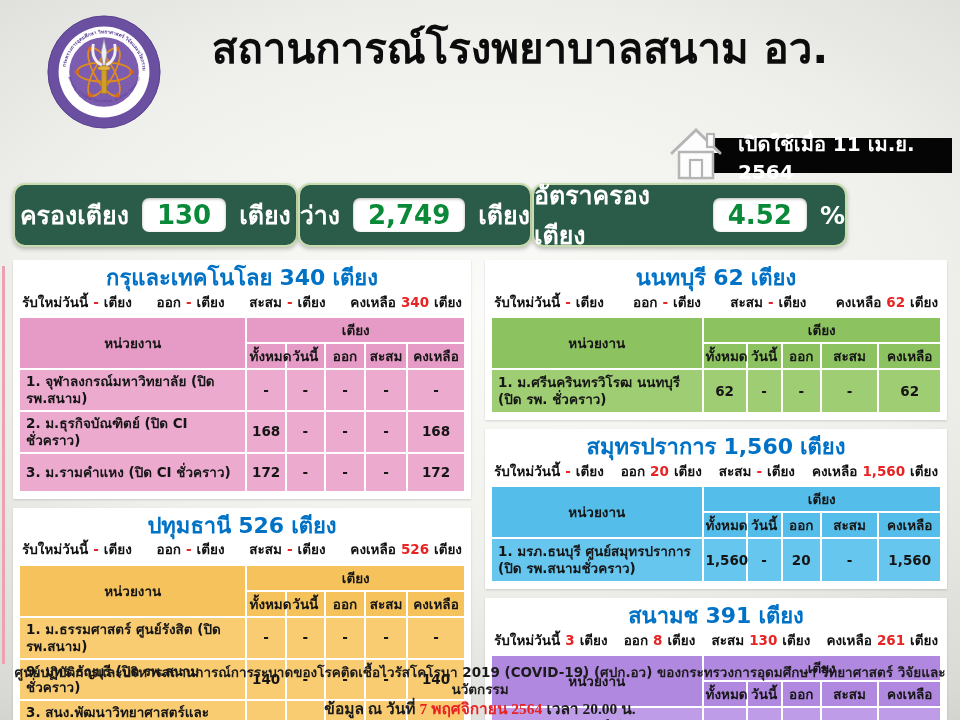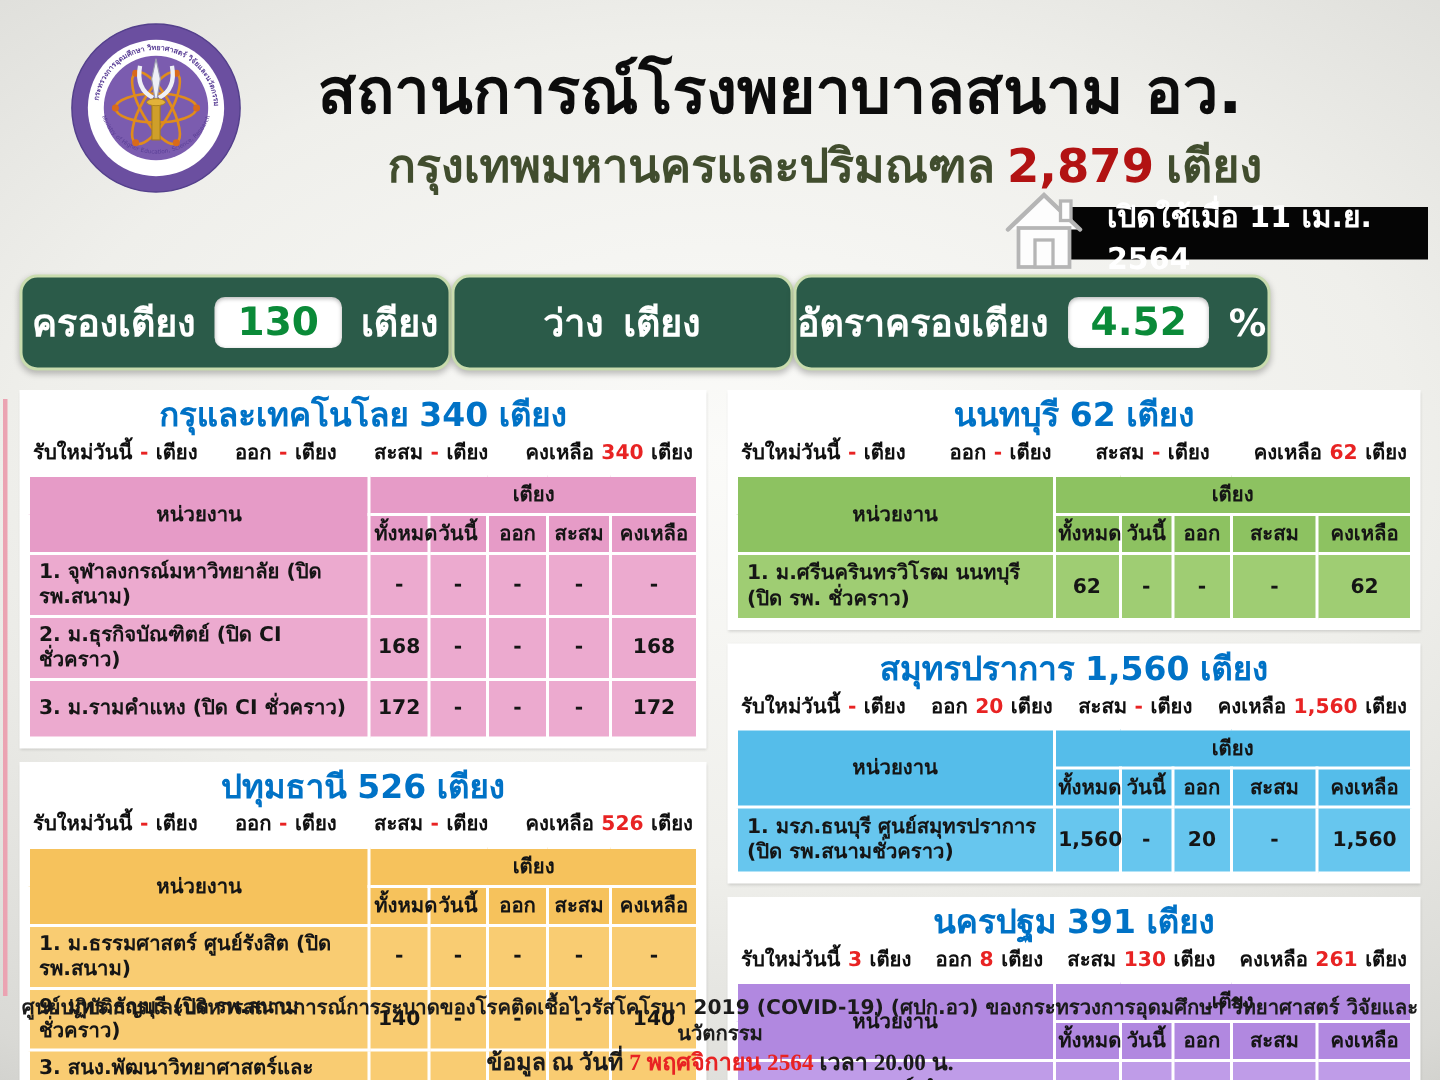--- a/index.html
+++ b/index.html
@@ -4,21 +4,21 @@
 <style>
   html,body{margin:0;padding:0;}
   .page{
     position:relative;width:960px;height:720px;overflow:hidden;
     font-family:"DejaVu Sans","Liberation Sans",sans-serif;
     background:radial-gradient(120% 95% at 50% 42%, #fbfbf9 0%, #efefeb 40%, #d9d9d5 70%, #b3b3af 95%, #a2a29e 100%);
   }
   
   .logo{position:absolute;left:46px;top:14px;width:116px;height:116px;}
   .main-title{position:absolute;left:170px;top:20px;width:700px;text-align:center;
-    font-size:42px;font-weight:800;color:#0c0c0c;line-height:1.4;margin-top:12px;}
+    font-size:42px;font-weight:800;color:#0c0c0c;line-height:1.4;}
   .subtitle{position:absolute;left:180px;top:90px;width:740px;text-align:center;
     font-size:31px;font-weight:800;color:#414d2e;line-height:1.4;}
   .subtitle .bignum{color:#b21313;margin:0 8px;}
   .opened-box{position:absolute;left:712px;top:138px;width:240px;height:35px;background:#050505;
     color:#fff;font-size:20px;font-weight:800;display:flex;align-items:center;justify-content:center;
     padding-left:26px;box-sizing:border-box;}
   .house{position:absolute;left:666px;top:122px;width:60px;height:62px;z-index:5;}
   
   .stats-row{position:absolute;left:13px;top:183px;width:834px;display:flex;gap:0;}
   .stat{display:flex;align-items:center;justify-content:center;gap:13px;height:64px;
@@ -88,40 +88,38 @@
       <path d="M60 26 L63 40 L60 58 L57 40 Z" fill="#eef0f6" stroke="#9a9ab0" stroke-width="0.8"></path>
       <path d="M49 31 Q46 47 58 53" fill="none" stroke="#eef0f6" stroke-width="3"></path>
       <path d="M71 31 Q74 47 62 53" fill="none" stroke="#eef0f6" stroke-width="3"></path>
       <rect x="57.2" y="54" width="5.6" height="28" fill="#cf9f2a" stroke="#a87d18" stroke-width="0.7"></rect>
       <ellipse cx="60" cy="56" rx="6.5" ry="2.4" fill="#e3b23a" stroke="#a87d18" stroke-width="0.6"></ellipse>
     </g>
   </svg>
 
   <div class="main-title">สถานการณ์โรงพยาบาลสนาม อว.</div>
 
-  <div class="subtitle">
-    <span>กรุงเทพมหานครและปริมณฑล</span><span class="bignum">2,879</span><span>เตียง</span>
-  </div>
 
   <svg class="house" viewBox="0 0 60 62">
     <path d="M6 31 L30 8 L54 31" fill="none" stroke="#b5b5b5" stroke-width="3" stroke-linecap="round" style="fill:#fdfdfd"></path>
     <rect x="41" y="12" width="7" height="13" fill="#fdfdfd" stroke="#b5b5b5" stroke-width="2.2"></rect>
     <rect x="13" y="30" width="34" height="26" fill="#fdfdfd" stroke="#b5b5b5" stroke-width="2.5"></rect>
     <rect x="24" y="38" width="12" height="18" fill="#fdfdfd" stroke="#b5b5b5" stroke-width="2.2"></rect>
   </svg>
   <div class="opened-box">เปิดใช้เมื่อ 11 เม.ย. 2564</div>
 
   <div class="stats-row">
     <div class="stat s1">
       <span>ครองเตียง</span>
       <span class="vbox">130</span>
       <span>เตียง</span>
     </div>
     <div class="stat s2">
       <span>ว่าง</span>
+      <span class="vbox">2,749</span>
       <span>เตียง</span>
     </div>
     <div class="stat s3">
       <span>อัตราครองเตียง</span>
       <span class="vbox">4.52</span>
       <span>%</span>
     </div>
   </div>
 
   <div class="cols">
@@ -402,21 +400,21 @@
                 <td>20</td>
                 <td>-</td>
                 <td>1,560</td>
               </tr>
           </tbody>
         </table>
       </section>
 
       <section class="panel">
         <h2 class="ptitle">
-          <span>นครปฐม</span><span class="tnum">391</span><span>เตียง</span>
+          <span>สนามช</span><span class="tnum">391</span><span>เตียง</span>
         </h2>
         <div class="summary">
           <span class="sgrp">
               <span>รับใหม่วันนี้</span>
               <span class="red">3</span>
               <span>เตียง</span>
             </span>
           <span class="sgrp">
               <span>ออก</span>
               <span class="red">8</span>

